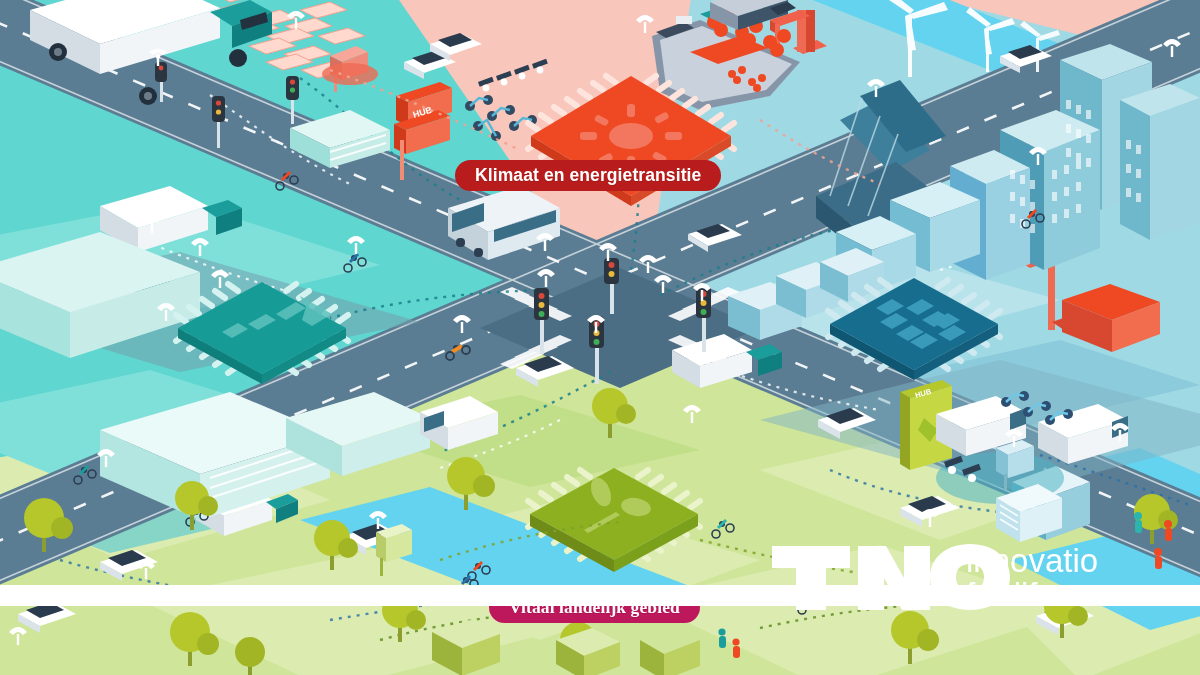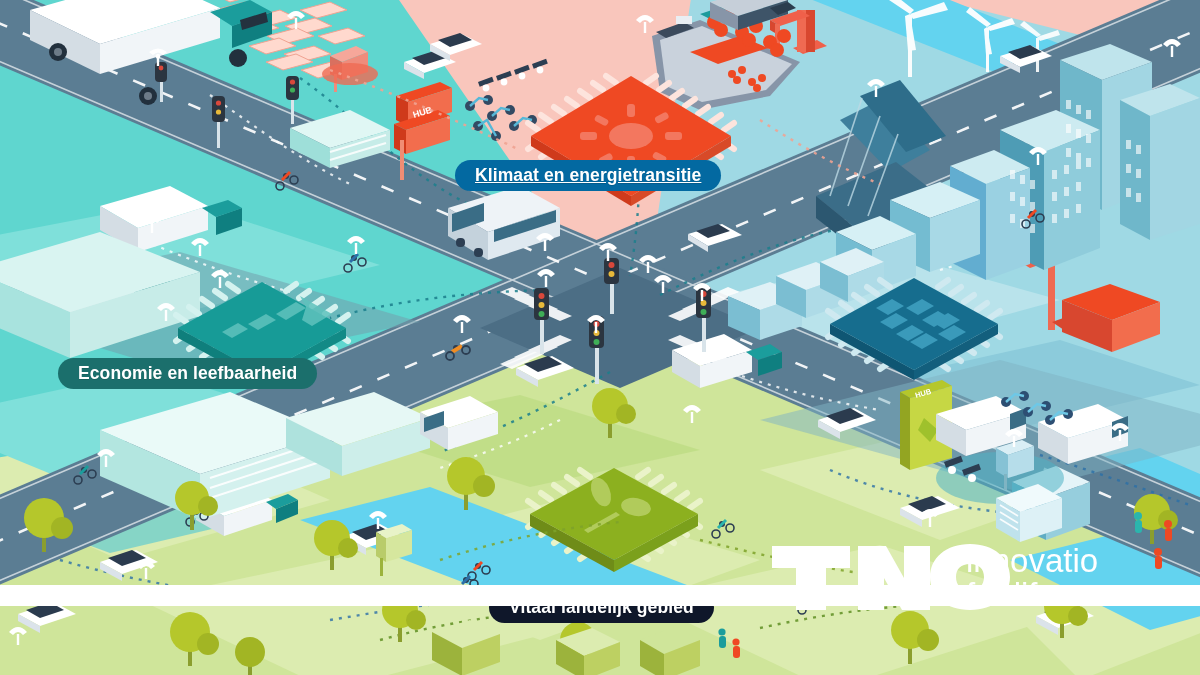--- a/index.html
+++ b/index.html
@@ -21,24 +21,24 @@
     color:#fff;
     font-weight:bold;
     letter-spacing:.1px;
     white-space:nowrap;
     padding:0 20px;
     height:31px;
     font-size:17.5px;
     text-shadow:0 1px 0 rgba(0,0,0,.12);
     z-index:40;
   }
-  .pill.red   {background:#0369a1;text-decoration:underline;}
+  .pill.red   {background:#b91c1c;}
   .pill.teal  {background:#1b6f6c;}
   .pill.blue  {background:#1f4a6d;}
-  .pill.olive {background:#0f172a;}
+  .pill.olive {background:#be185d;font-family:Liberation Serif, serif;}
 
   #pill-klimaat  {left:455px;top:160px;}
   #pill-economie {left:58px; top:358px;}
   #pill-duurzame {left:731px;top:358px;}
   #pill-vitaal   {left:489px;top:592px;}
 
   
   #white-band{
     position:absolute;left:0;top:585px;width:1200px;height:21px;
     background:#ffffff;z-index:50;
@@ -1102,21 +1102,20 @@
       <g stroke="#7fa32a" stroke-width="2.4" stroke-dasharray="3 6" fill="none" opacity=".85">
         <path d="M440,560 C500,540 560,528 620,522"></path>
         <path d="M700,540 C760,555 820,568 880,576"></path>
       </g>
 
     </g>
   </svg>
 
   <div class="pill red" id="pill-klimaat">Klimaat en energietransitie</div>
 
-  <div class="pill teal" id="pill-economie">Economie en leefbaarheid</div>
 
 
   <div class="pill olive" id="pill-vitaal">Vitaal landelijk gebied</div>
 
   <div id="white-band"></div>
 
   <div id="logo">
     <svg viewBox="0 0 330 82" width="330" height="82" aria-label="TNO innovation for life">
 
       <g fill="#ffffff">

